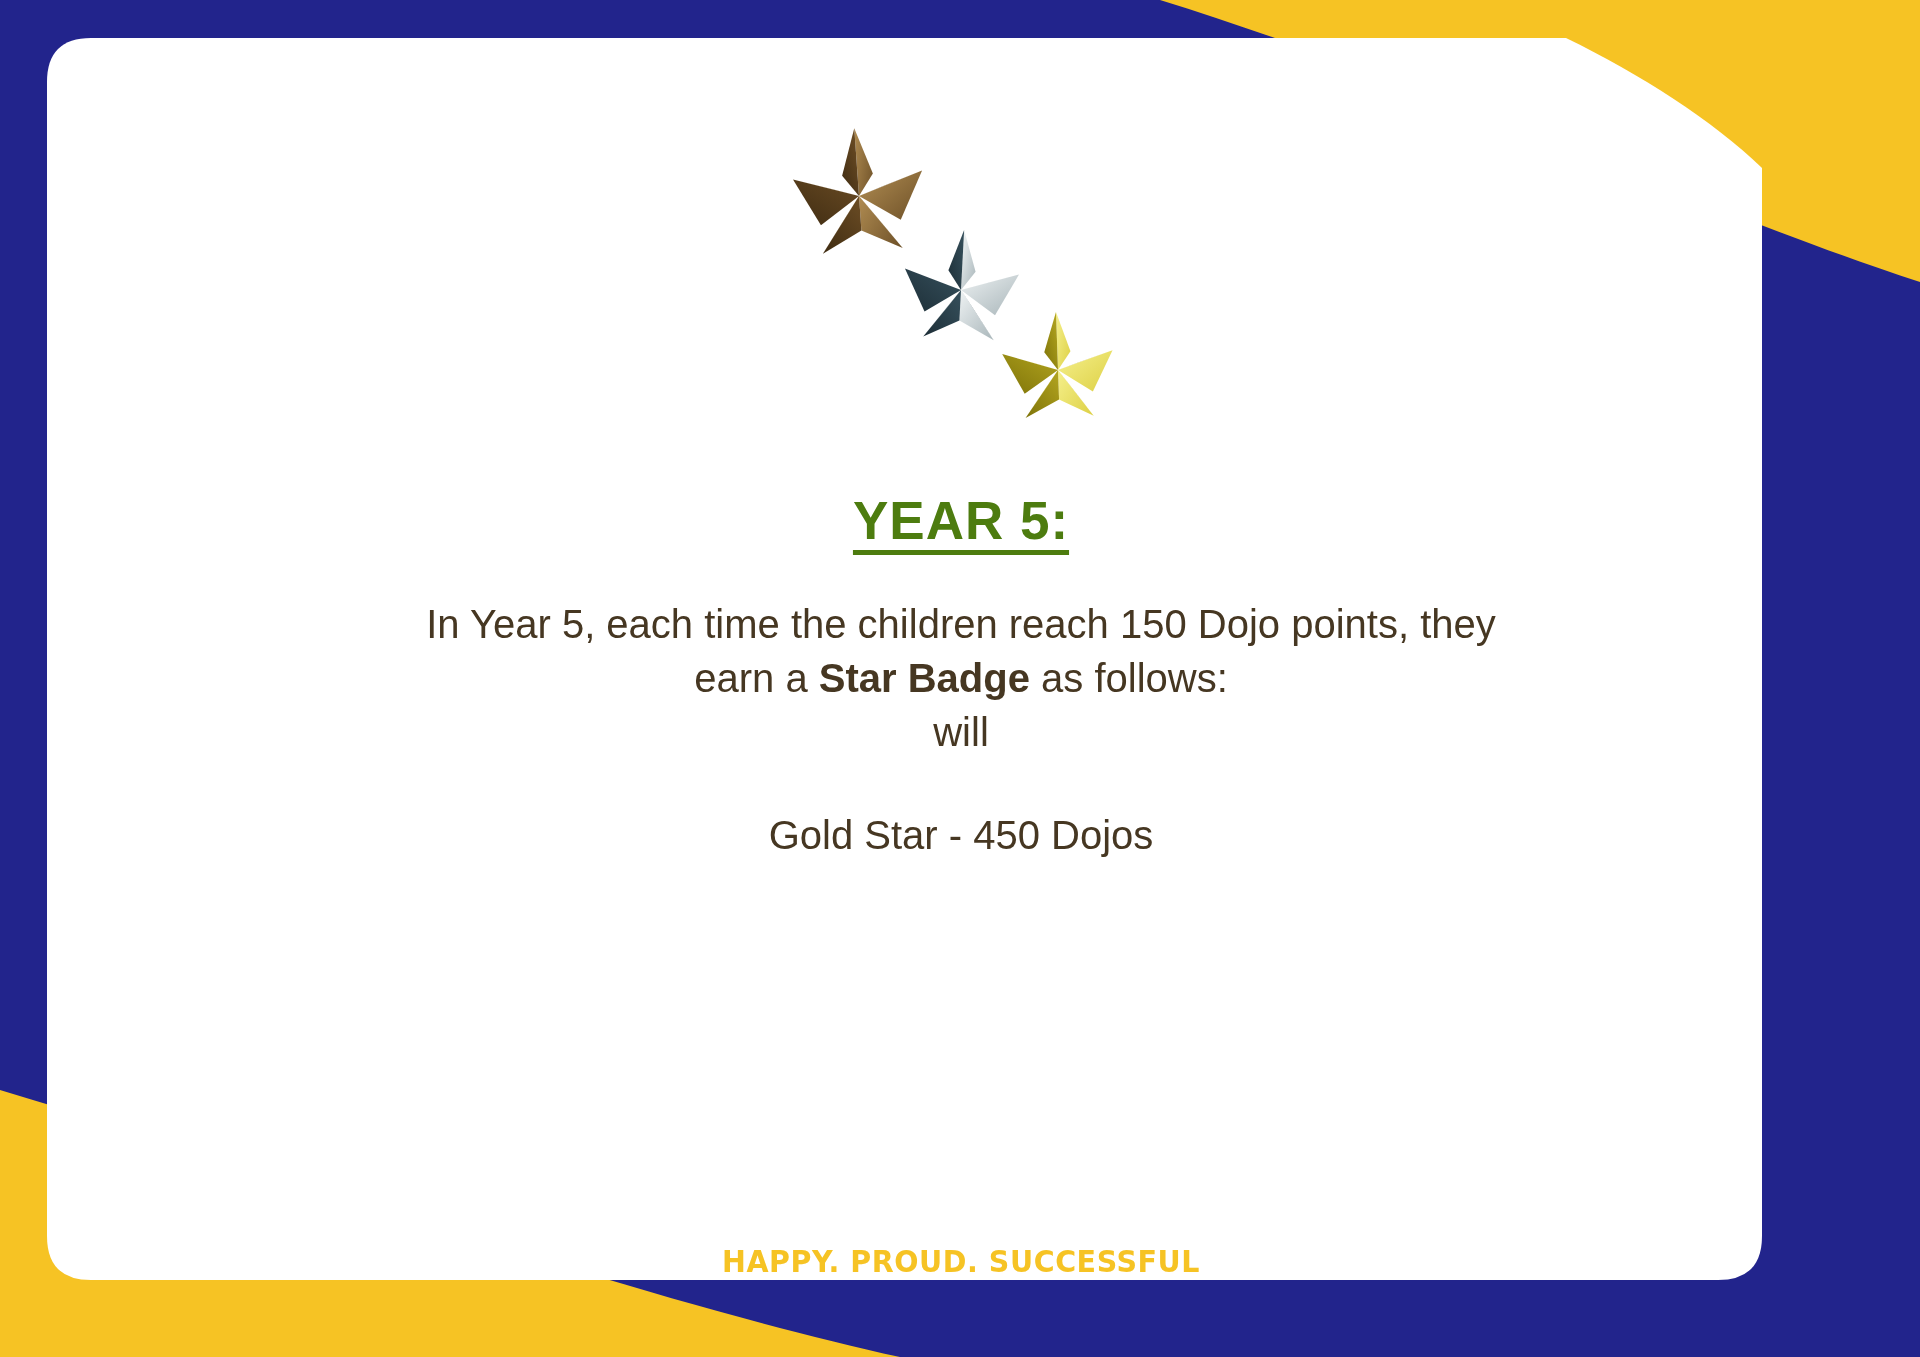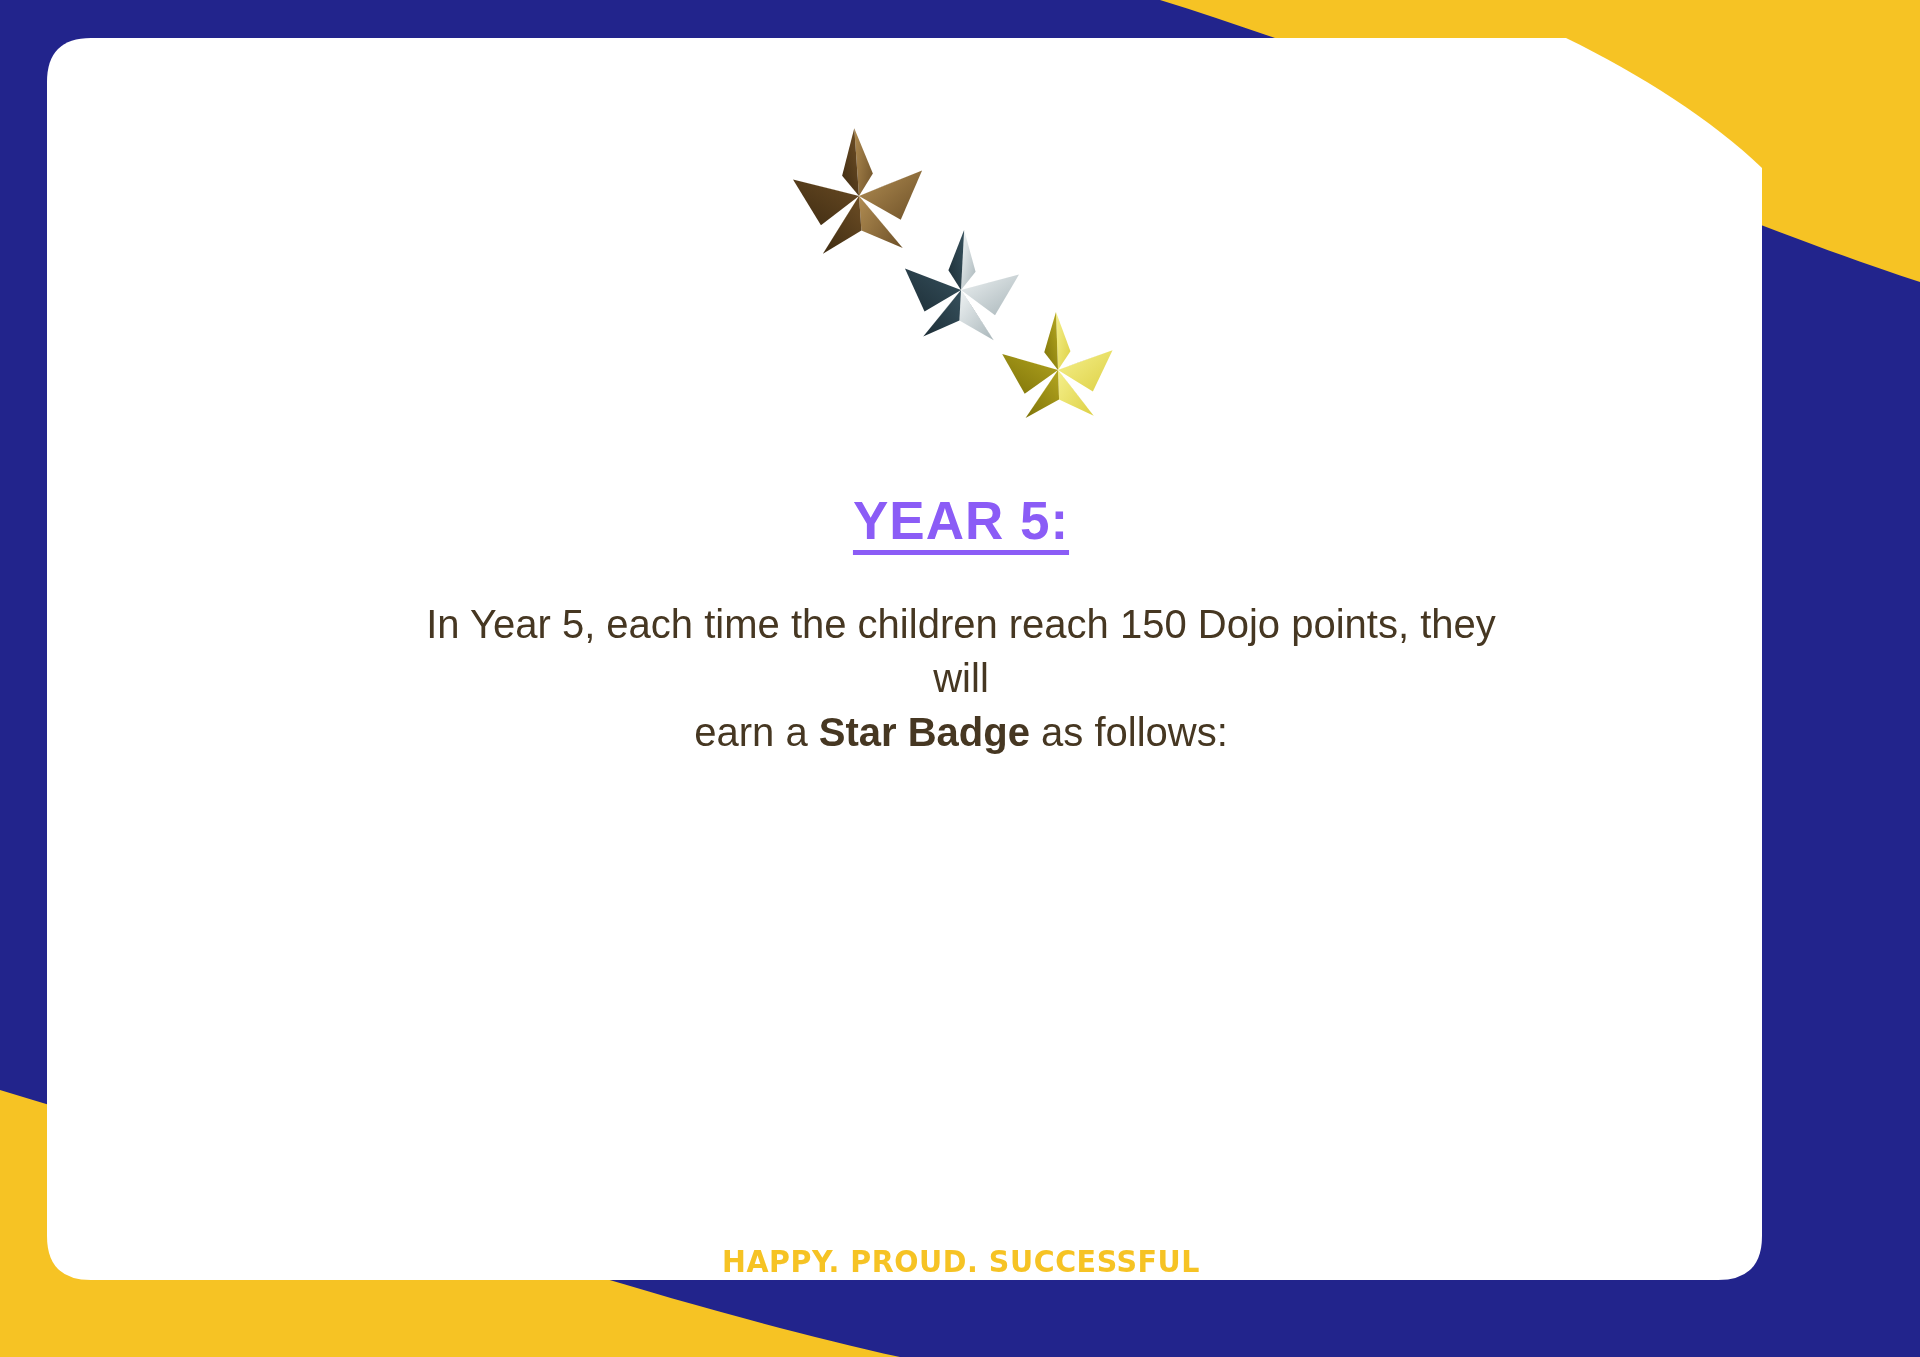--- a/index.html
+++ b/index.html
@@ -52,21 +52,21 @@
     position: relative;
   }
   #stars svg { display: block; width: 100%; height: 100%; }
 
   
   #heading {
     margin-top: 62px;
     font-size: 53px;
     font-weight: bold;
     letter-spacing: 1px;
-    color: #8b5cf6;
+    color: #4d7c0f;
     text-decoration: underline;
     text-underline-offset: 11px;
     text-decoration-thickness: 5px;
     font-family: "Liberation Sans", sans-serif;
     text-align: center;
   }
 
   
   #body-block {
     margin-top: 46px;
@@ -226,25 +226,26 @@
             <polygon points="-55.2,-17.9 -21.2,-7 0,0" fill="url(#gdA)"></polygon>
           </g>
         </g>
       </svg>
     </div>
 
     <div id="heading">YEAR 5:</div>
 
     <div id="body-block">
       <div class="para">In Year 5, each time the children reach 150 Dojo points, they</div>
+      <div class="para"><span>earn a </span><b>Star Badge</b><span> as follows:</span></div>
       <div class="para">will</div>
-      <div class="para"><span>earn a </span><b>Star Badge</b><span> as follows:</span></div>
 
       <div class="spacer"></div>
 
       <div id="tiers">
+        <div>Gold Star - 450 Dojos</div>
       </div>
     </div>
 
     <div id="motto">HAPPY. PROUD. SUCCESSFUL</div>
 
   </div>
 </div>
 
 </body></html>

